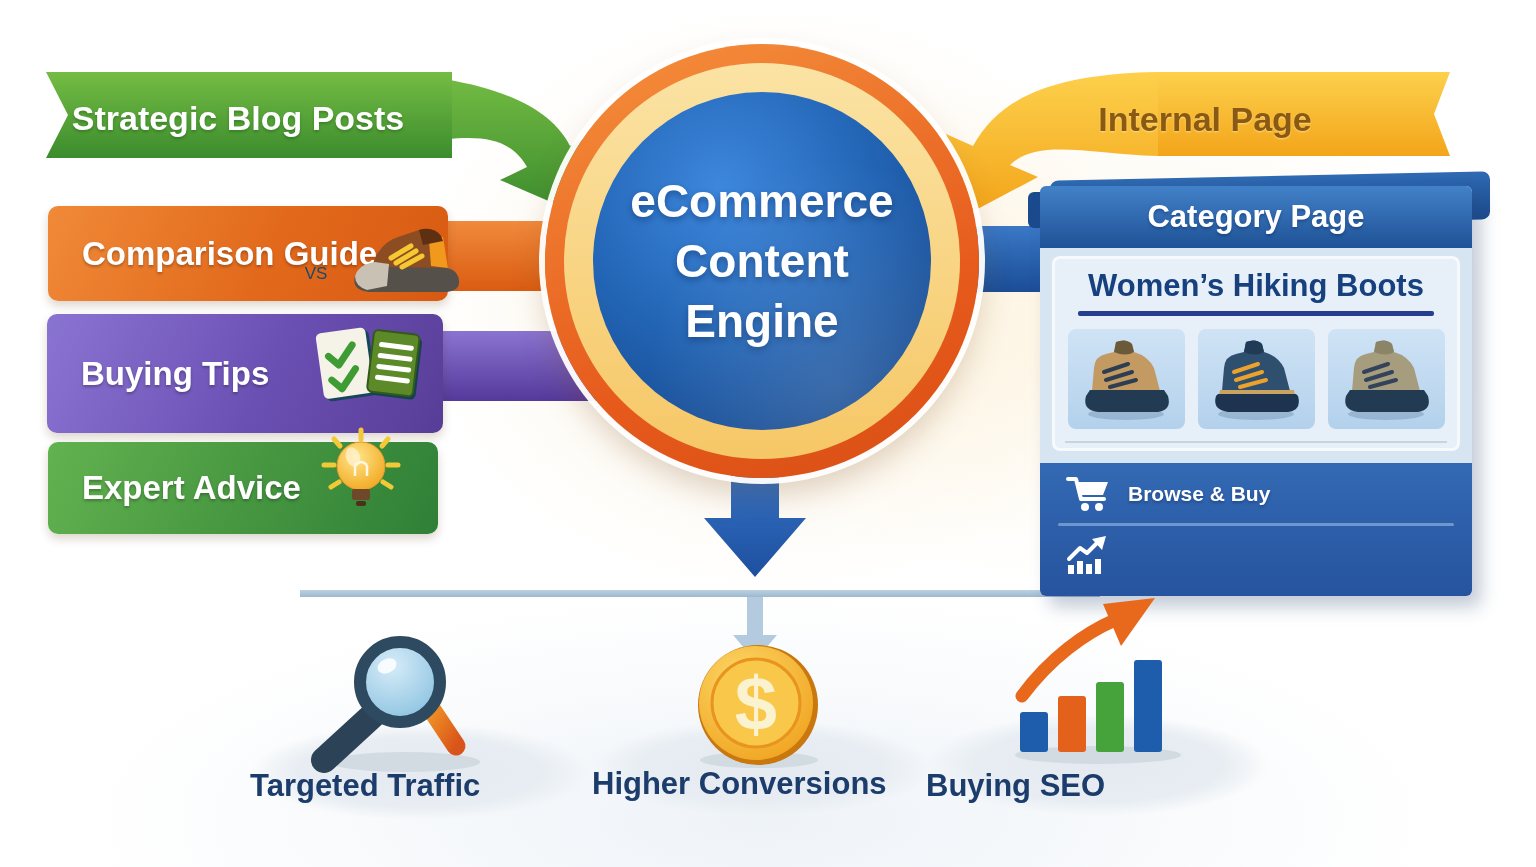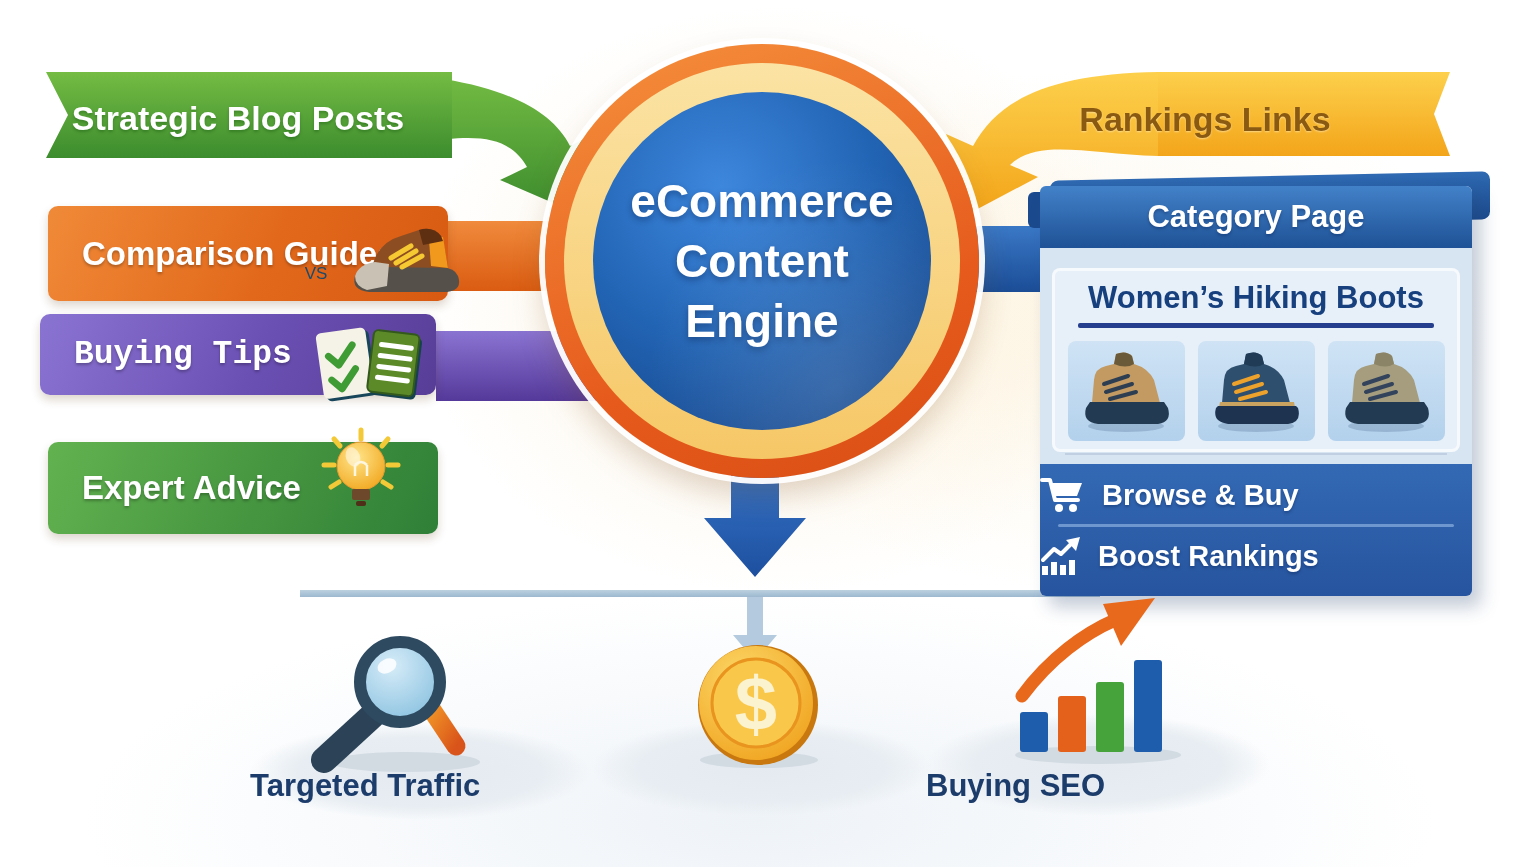--- a/index.html
+++ b/index.html
@@ -14,22 +14,22 @@
   }
   .abs{position:absolute;}
   .layer{position:absolute;inset:0;pointer-events:none;}
   
   .banner{position:absolute;border-radius:10px;display:flex;align-items:center;
     box-shadow:0 5px 10px rgba(90,50,10,.20);}
   .banner .label{color:#fff;font-weight:700;font-size:33px;padding-left:34px;
     text-shadow:0 2px 3px rgba(0,0,0,.28);}
   .banner-orange{left:48px;top:206px;width:400px;height:95px;
     background:linear-gradient(115deg,#f08a38,#e2691c 55%,#d85a12);}
-  .banner-purple{left:40px;top:314px;width:396px;height:81px;
-    background:linear-gradient(115deg,#8a74d2,#6b50b4 55%,#583d97);font-family:Liberation Mono, monospace;}
+  .banner-purple{left:47px;top:314px;width:396px;height:119px;
+    background:linear-gradient(115deg,#8a74d2,#6b50b4 55%,#583d97);}
   .banner-green{left:48px;top:422px;width:390px;height:92px;
     background:linear-gradient(115deg,#63b250,#459540 55%,#2f7f38);margin-top:20px;}
   .vs{position:absolute;left:288px;top:264px;width:56px;text-align:center;
     color:#1b4a6b;font-weight:400;font-size:17px;}
   
   .ribbon-label{position:absolute;font-weight:700;font-size:34px;text-align:center;}
   .ribbon-label.green{left:68px;top:99px;width:340px;color:#fff;text-shadow:0 2px 3px rgba(0,60,0,.3);}
   .ribbon-label.gold{left:1035px;top:100px;width:340px;color:#8a5a12;text-shadow:0 1px 2px rgba(255,240,200,.6);}
   
   .hub{position:absolute;left:545px;top:44px;width:434px;height:434px;border-radius:50%;
@@ -48,33 +48,33 @@
   .panel-back{position:absolute;left:1050px;top:176px;width:440px;height:48px;border-radius:8px;
     background:linear-gradient(#2f6ab2,#1b4a8e);transform:skewY(-1.2deg);}
   .panel-tab{position:absolute;left:1028px;top:192px;width:32px;height:36px;
     background:#1b4a8e;border-radius:6px 0 0 6px;}
   .panel{position:absolute;left:1040px;top:186px;width:432px;height:410px;border-radius:6px;
     background:#d7e5f3;box-shadow:9px 11px 18px rgba(40,70,110,.28);overflow:hidden;
     display:flex;flex-direction:column;}
   .panel-header{height:62px;flex:0 0 62px;display:flex;align-items:center;justify-content:center;
     background:linear-gradient(180deg,#4281c8,#1f5296);color:#fff;font-weight:700;font-size:31px;
     text-shadow:0 2px 3px rgba(0,30,80,.35);}
-  .panel-body{flex:1;padding:20px 12px 6px;}
+  .panel-body{flex:1;padding:8px 12px 6px;}
   .panel-inner{background:#e7f0f9;border:3px solid rgba(255,255,255,.65);border-radius:8px;
     height:calc(100% - 6px);box-sizing:border-box;padding-top:9px;}
   .panel-title{text-align:center;color:#17407e;font-weight:700;font-size:31px;}
   .panel-underline{width:356px;height:5px;background:#253f8e;margin:7px auto 0;border-radius:2px;}
   .thumbs{display:flex;justify-content:center;gap:13px;margin-top:13px;}
   .thumb{width:117px;height:100px;border-radius:8px;
     background:linear-gradient(180deg,#cfe3f5,#b3d1ec);}
   .thumb svg{display:block;margin:5px auto 0;}
   .body-divider{height:2px;background:#b6c6d8;margin:12px 10px 0;opacity:.7;}
   .panel-footer{flex:0 0 128px;background:linear-gradient(180deg,#3369b4,#27549e);padding:5px 0 0;}
-  .action-row{display:flex;align-items:center;gap:16px;height:52px;
-    color:#fff;font-weight:700;font-size:29px;text-shadow:0 2px 3px rgba(0,25,70,.35);}
+  .action-row{display:flex;align-items:center;gap:16px;height:52px;padding-left:26px;
+    color:#fff;font-weight:700;font-size:21px;text-shadow:0 2px 3px rgba(0,25,70,.35);}
   .footer-divider{height:3px;background:#6e97d0;margin:3px 18px;border-radius:2px;}
   
   .platform{position:absolute;border-radius:50%;
     background:radial-gradient(closest-side,#e4eaef,#e7edf2 72%,rgba(238,243,247,0));}
   .p1{left:250px;top:724px;width:340px;height:96px;}
   .p2{left:592px;top:720px;width:340px;height:96px;}
   .p3{left:926px;top:714px;width:344px;height:102px;}
   .icon-shadow{position:absolute;border-radius:50%;background:#d2dae2;}
   .outcome-label{position:absolute;width:344px;text-align:left;
     color:#1c3c6b;font-weight:700;font-size:31px;}
@@ -126,21 +126,21 @@
     <polygon points="1158,72 1450,72 1434,114 1450,156 1158,156" fill="url(#gGold)"></polygon>
 
     <rect x="440" y="221" width="200" height="70" fill="url(#gOr)"></rect>
     <rect x="436" y="331" width="210" height="70" fill="url(#gPu)"></rect>
     <rect x="880" y="226" width="180" height="66" fill="url(#gBl)"></rect>
 
     <path d="M731,430 L779,430 L779,518 L806,518 L755,577 L704,518 L731,518 Z" fill="url(#gBlArrow)"></path>
   </svg>
 
   <div class="ribbon-label green">Strategic Blog Posts</div>
-  <div class="ribbon-label gold">Rankings Links</div>
+  <div class="ribbon-label gold">Internal Page</div>
 
   <div class="banner banner-orange">
     <span class="label">Comparison Guides</span>
   </div>
   <div class="vs">VS</div>
   <svg class="abs" style="left:345px;top:220px;" width="120" height="76" viewBox="0 0 120 76">
     <path d="M10,56 Q6,70 24,72 L102,72 Q118,70 113,56 Q110,48 96,47 L22,47 Q13,49 10,56 Z" fill="#55514a"></path>
     <path d="M28,44 Q34,22 56,16 L74,10 Q88,6 96,16 L100,30 L103,48 L38,47 Z" fill="#8d4d22"></path>
     <path d="M84,20 L98,17 L103,48 L86,46 Z" fill="#f0991d"></path>
     <path d="M74,10 Q88,6 96,16 L98,21 L78,25 Z" fill="#5f2f12"></path>
@@ -280,21 +280,20 @@
       <div class="footer-divider"></div>
       <div class="action-row">
         <svg width="42" height="40" viewBox="0 0 42 40">
           <rect x="2" y="30" width="6" height="9" fill="#fff"></rect>
           <rect x="11" y="26" width="6" height="13" fill="#fff"></rect>
           <rect x="20" y="29" width="6" height="10" fill="#fff"></rect>
           <rect x="29" y="24" width="6" height="15" fill="#fff"></rect>
           <path d="M3,24 L14,13 L21,18 L32,7" stroke="#fff" stroke-width="4" fill="none" stroke-linecap="round" stroke-linejoin="round"></path>
           <polygon points="26,4 40,1 36,15" fill="#fff"></polygon>
         </svg>
-        <span>Boost Rankings</span>
       </div>
     </div>
   </div>
 
   <div class="platform p1"></div>
   <div class="platform p2"></div>
   <div class="platform p3"></div>
 
   <div class="icon-shadow" style="left:330px;top:752px;width:150px;height:20px;"></div>
   <svg class="abs" style="left:290px;top:608px;" width="220" height="175" viewBox="0 0 220 175">
@@ -332,15 +331,16 @@
   <svg class="abs" style="left:1008px;top:588px;" width="175" height="170" viewBox="0 0 175 170">
     <rect x="12" y="124" width="28" height="40" rx="3" fill="#1e5dab"></rect>
     <rect x="50" y="108" width="28" height="56" rx="3" fill="#e4611c"></rect>
     <rect x="88" y="94" width="28" height="70" rx="3" fill="#46a33c"></rect>
     <rect x="126" y="72" width="28" height="92" rx="3" fill="#1e5dab"></rect>
     <path d="M14,108 C42,70 77,45 107,32" stroke="#e8681c" stroke-width="13" fill="none" stroke-linecap="round"></path>
     <polygon points="95,16 147,10 113,58" fill="#e8681c"></polygon>
   </svg>
 
   <div class="outcome-label" style="left:250px;top:768px;">Targeted Traffic</div>
+  <div class="outcome-label" style="left:592px;top:766px;">Higher Conversions</div>
   <div class="outcome-label" style="left:926px;top:768px;">Buying SEO</div>
 
 </div>
 
 </body></html>

